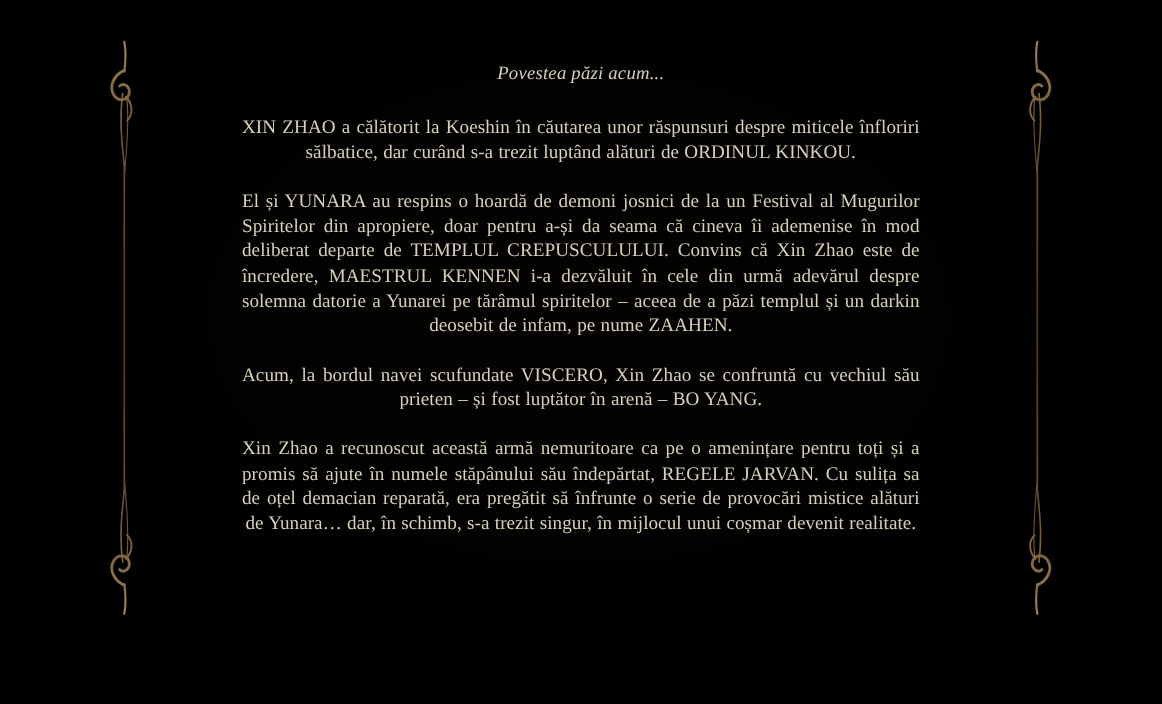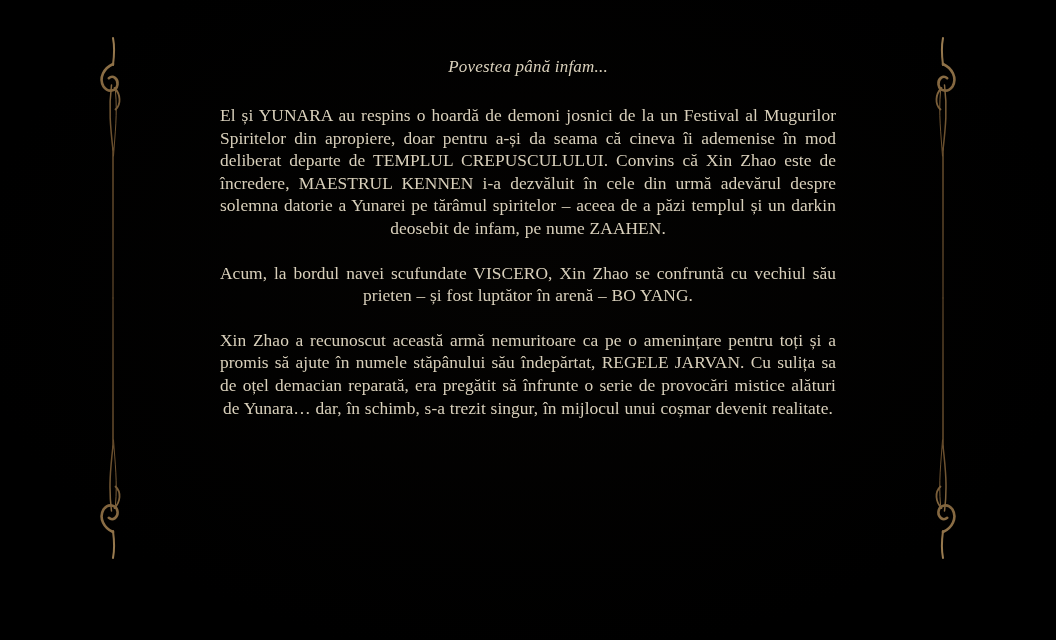--- a/index.html
+++ b/index.html
@@ -89,21 +89,22 @@
       <use href="#flourish" transform="translate(113,558) scale(1,-1)"></use>
     </g>
 
     <g>
       <use href="#flourish" transform="translate(943,38) scale(-1,1)"></use>
       <use href="#flourish" transform="translate(943,558) scale(-1,-1)"></use>
     </g>
   </svg>
 
   <div class="story">
-    <div class="story-title">Povestea până infam...</div>
+    <div class="story-title">Povestea păzi acum...</div>
     <div class="paragraphs">
+        <p>XIN ZHAO a călătorit la Koeshin în căutarea unor răspunsuri despre miticele înfloriri sălbatice, dar curând s-a trezit luptând alături de ORDINUL KINKOU.</p>
         <p>El și YUNARA au respins o hoardă de demoni josnici de la un Festival al Mugurilor Spiritelor din apropiere, doar pentru a-și da seama că cineva îi ademenise în mod deliberat departe de TEMPLUL CREPUSCULULUI. Convins că Xin Zhao este de încredere, MAESTRUL KENNEN i-a dezvăluit în cele din urmă adevărul despre solemna datorie a Yunarei pe tărâmul spiritelor – aceea de a păzi templul și un darkin deosebit de infam, pe nume ZAAHEN.</p>
         <p>Acum, la bordul navei scufundate VISCERO, Xin Zhao se confruntă cu vechiul său prieten – și fost luptător în arenă – BO YANG.</p>
         <p>Xin Zhao a recunoscut această armă nemuritoare ca pe o amenințare pentru toți și a promis să ajute în numele stăpânului său îndepărtat, REGELE JARVAN. Cu sulița sa de oțel demacian reparată, era pregătit să înfrunte o serie de provocări mistice alături de Yunara… dar, în schimb, s-a trezit singur, în mijlocul unui coșmar devenit realitate.</p>
       </div>
   </div>
 
 </div>
 
 </body></html>

